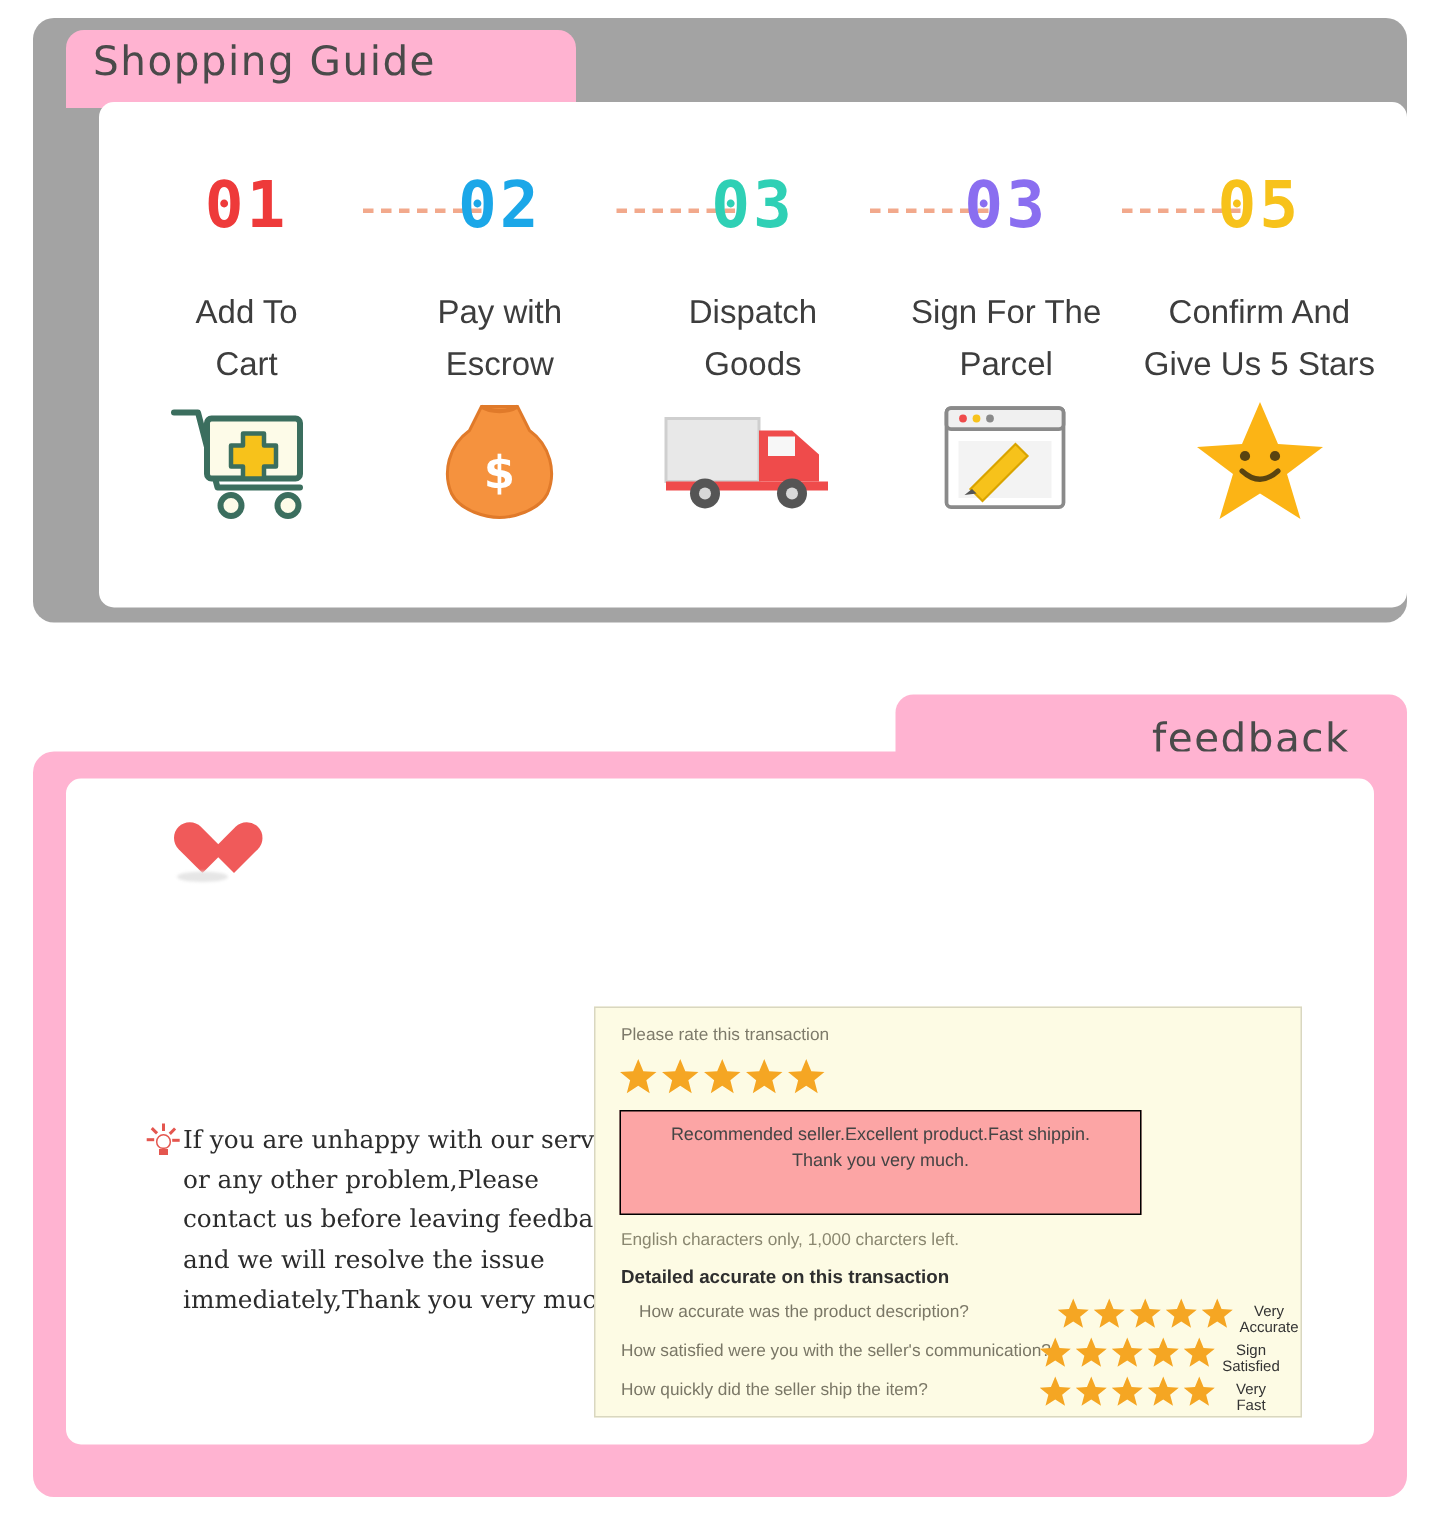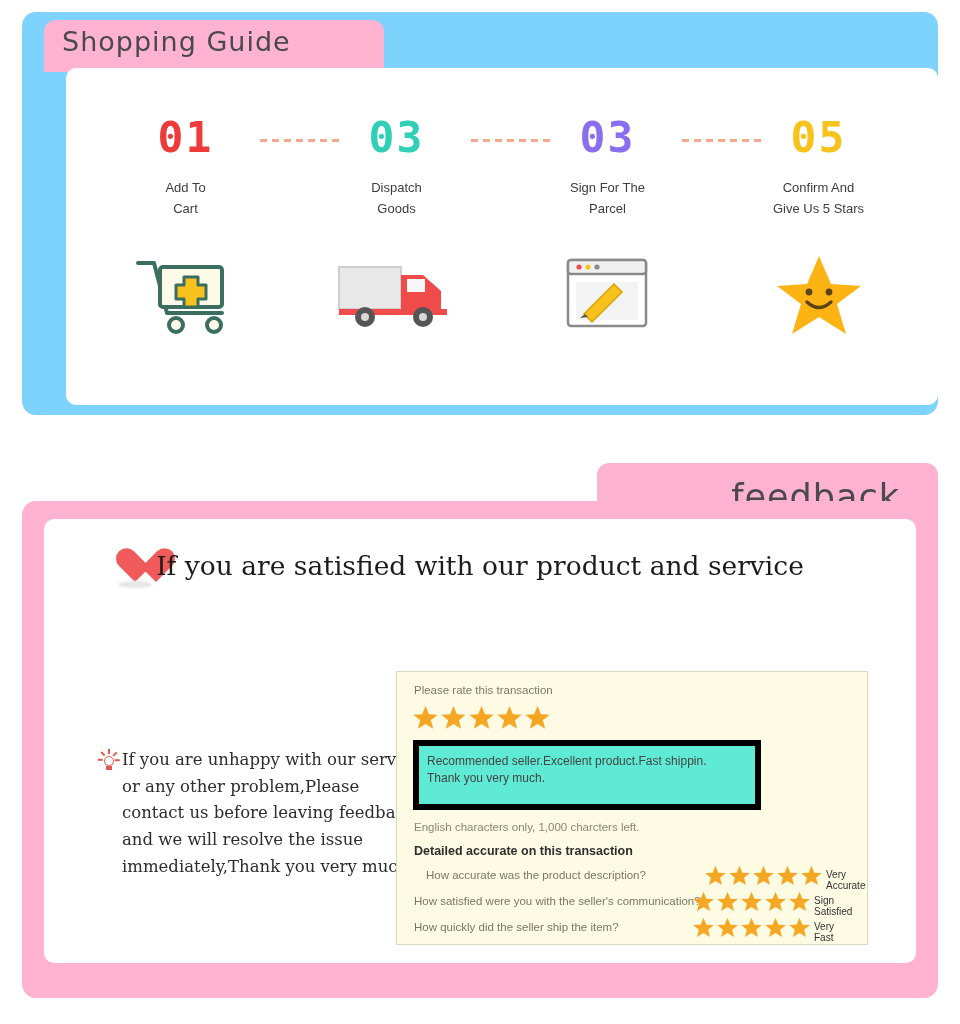--- a/index.html
+++ b/index.html
@@ -9,21 +9,21 @@
     background: #ffffff;
     font-family: "Liberation Sans", sans-serif;
   }
   .page { position: relative; width: 960px; height: 1024px; overflow: hidden; }
 
   
   .guide-panel {
     position: absolute;
     left: 22px; top: 12px;
     width: 916px; height: 403px;
-    background: #7dd3fc;
+    background: #a3a3a3;
     border-radius: 14px;
   }
   .guide-tab {
     position: absolute;
     left: 22px; top: 8px;
     width: 340px; height: 52px;
     background: #ffb3d1;
     border-radius: 12px 12px 0 0;
   }
   .guide-tab-label {
@@ -63,23 +63,23 @@
   }
   .step-num {
     font-family: "DejaVu Sans Mono", monospace;
     font-size: 43px;
     font-weight: bold;
     letter-spacing: 2px;
     line-height: 1;
     height: 46px;
   }
   .step-title {
-    margin-top: 16px;
+    margin-top: 28px;
     font-family: "Liberation Sans", sans-serif;
-    font-size: 13px;
+    font-size: 22px;
     color: #3d3d3d;
     text-align: center;
     line-height: 1.6;
     height: 58px;
     white-space: pre-line;
   }
   .step-icon {
     margin-top: 14px;
     height: 90px;
     display: flex;
@@ -116,21 +116,21 @@
     position: absolute;
     left: 597px; top: 463px;
     width: 341px; height: 52px;
     background: #ffb3d1;
     border-radius: 12px 12px 0 0;
   }
   .fb-tab-label {
     position: absolute;
     right: 38px; top: 14px;
     font-family: "DejaVu Sans", sans-serif;
-    font-size: 35px;
+    font-size: 27px;
     color: #4a4a4a;
     letter-spacing: 1px;
   }
   .fb-inner {
     position: absolute;
     left: 44px; top: 519px;
     width: 872px; height: 444px;
     background: #ffffff;
     border-radius: 10px;
   }
@@ -196,38 +196,39 @@
     left: 9px; top: -1px; transform-origin: 50% 11px;
   }
 
   
   .rate-card {
     position: absolute;
     left: 352px; top: 152px;
     width: 472px; height: 274px;
     background: #fdfbe4;
     border: 1px solid #d9d7c0;
+    text-align: center;
   }
   .rc-line1 {
     position: absolute; left: 17px; top: 12px;
     font-size: 11.5px; color: #7d7a6a;
   }
   .rc-stars-main {
     position: absolute; left: 15px; top: 32px;
     display: flex; gap: 1px;
   }
   .rc-excellent {
     position: absolute; left: 155px; top: 40px;
     font-size: 15px; font-weight: bold; color: #3b3b3b; margin-top: 39px;
   }
   .rc-textarea {
     position: absolute; left: 16px; top: 68px;
     width: 348px; height: 70px;
-    background: #5eead4;
-    border: 6px solid #000000;
+    background: #fca5a5;
+    border: 1px solid #000000;
     padding: 7px 8px;
     font-size: 12px; color: #444;
     line-height: 1.45;
     white-space: pre-line;
   }
   .rc-chars {
     position: absolute; left: 17px; top: 149px;
     font-size: 11.5px; color: #8a8770;
   }
   .rc-detailed {
@@ -276,20 +277,41 @@
             <svg width="104" height="80" viewBox="0 0 104 80">
               <path d="M4 8 H20 L33 58 H88" fill="none" stroke="#3b6e5e" stroke-width="4" stroke-linecap="round" stroke-linejoin="round"></path>
               <rect x="26" y="12" width="62" height="40" rx="3" fill="#fdfbe8" stroke="#3b6e5e" stroke-width="4"></rect>
               <path d="M50 22 h14 v8 h8 v14 h-8 v8 h-14 v-8 h-8 v-14 h8 z" fill="#f7c21b" stroke="#3b6e5e" stroke-width="3" stroke-linejoin="round"></path>
               <circle cx="42" cy="70" r="7" fill="#fdfbe8" stroke="#3b6e5e" stroke-width="4"></circle>
               <circle cx="80" cy="70" r="7" fill="#fdfbe8" stroke="#3b6e5e" stroke-width="4"></circle>
             </svg>
           </div>
         </div>
 
+        <div class="step">
+          <div class="step-num" style="color:#1ba7e8">02</div>
+          <div class="dots d2">
+            <i></i>
+              <i></i>
+              <i></i>
+              <i></i>
+              <i></i>
+              <i></i>
+              <i></i>
+          </div>
+          <div class="step-title">Pay with
+Escrow</div>
+          <div class="step-icon">
+            <svg width="92" height="84" viewBox="0 0 92 84">
+              <path d="M34 6 C30 14 28 18 26 22 C12 32 8 50 14 64 C20 76 38 80 46 80 C54 80 72 76 78 64 C84 50 80 32 66 22 C64 18 62 14 58 6 Z" fill="#f5923e" stroke="#e07a2a" stroke-width="2"></path>
+              <path d="M34 6 C40 10 52 10 58 6" fill="none" stroke="#e07a2a" stroke-width="3"></path>
+              <text x="46" y="60" font-family="DejaVu Sans, sans-serif" font-size="30" font-weight="bold" fill="#ffffff" text-anchor="middle">$</text>
+            </svg>
+          </div>
+        </div>
 
         <div class="step">
           <div class="step-num" style="color:#2fd0b5">03</div>
           <div class="dots d3">
             <i></i>
               <i></i>
               <i></i>
               <i></i>
               <i></i>
               <i></i>
@@ -360,21 +382,20 @@
     <div class="fb-tab-label">feedback</div>
   </div>
   <div class="fb-panel"></div>
 
   <div class="fb-inner">
 
     <div class="heart"></div>
     <div class="heart-shadow"></div>
 
     <div class="fb-headline">
-      <div>If you are satisfied with our product and service</div>
     </div>
 
     <div class="fb-note">
       <span class="bulb">
         <span class="b-body"></span>
         <span class="b-base"></span>
         <span class="ray" style="transform:rotate(0deg)"></span>
         <span class="ray" style="transform:rotate(45deg)"></span>
         <span class="ray" style="transform:rotate(-45deg)"></span>
         <span class="ray" style="transform:rotate(90deg)"></span>

